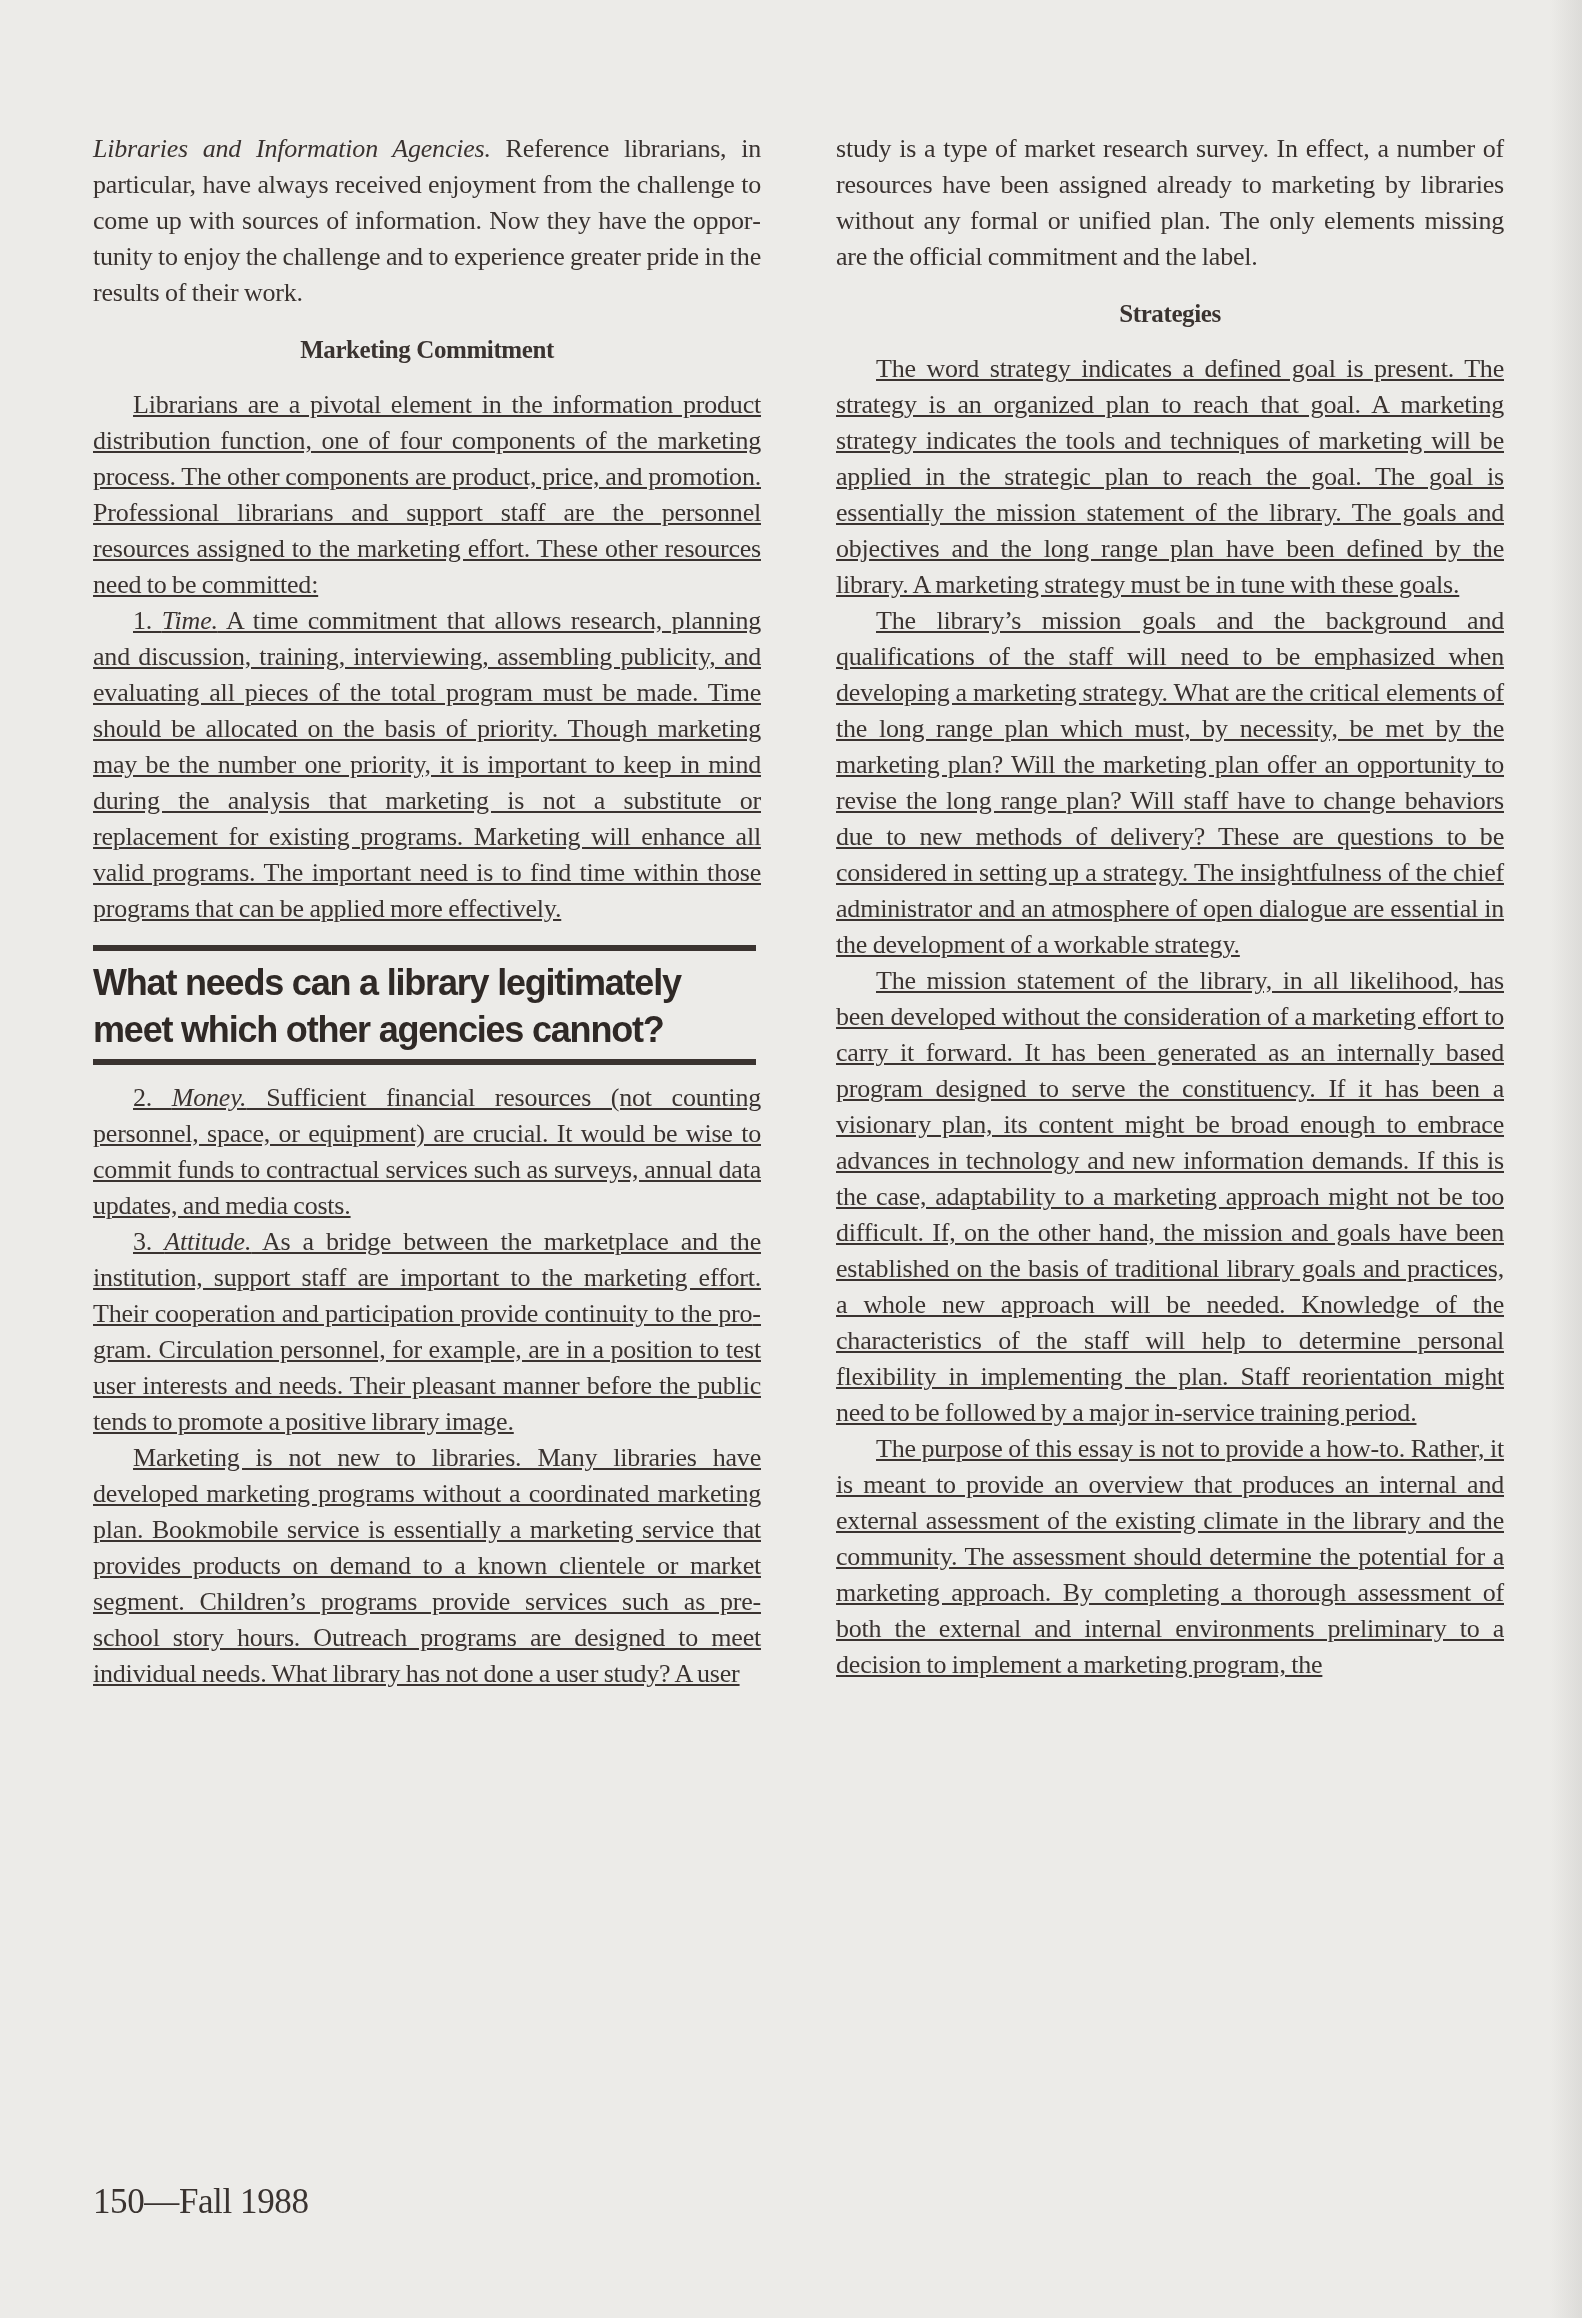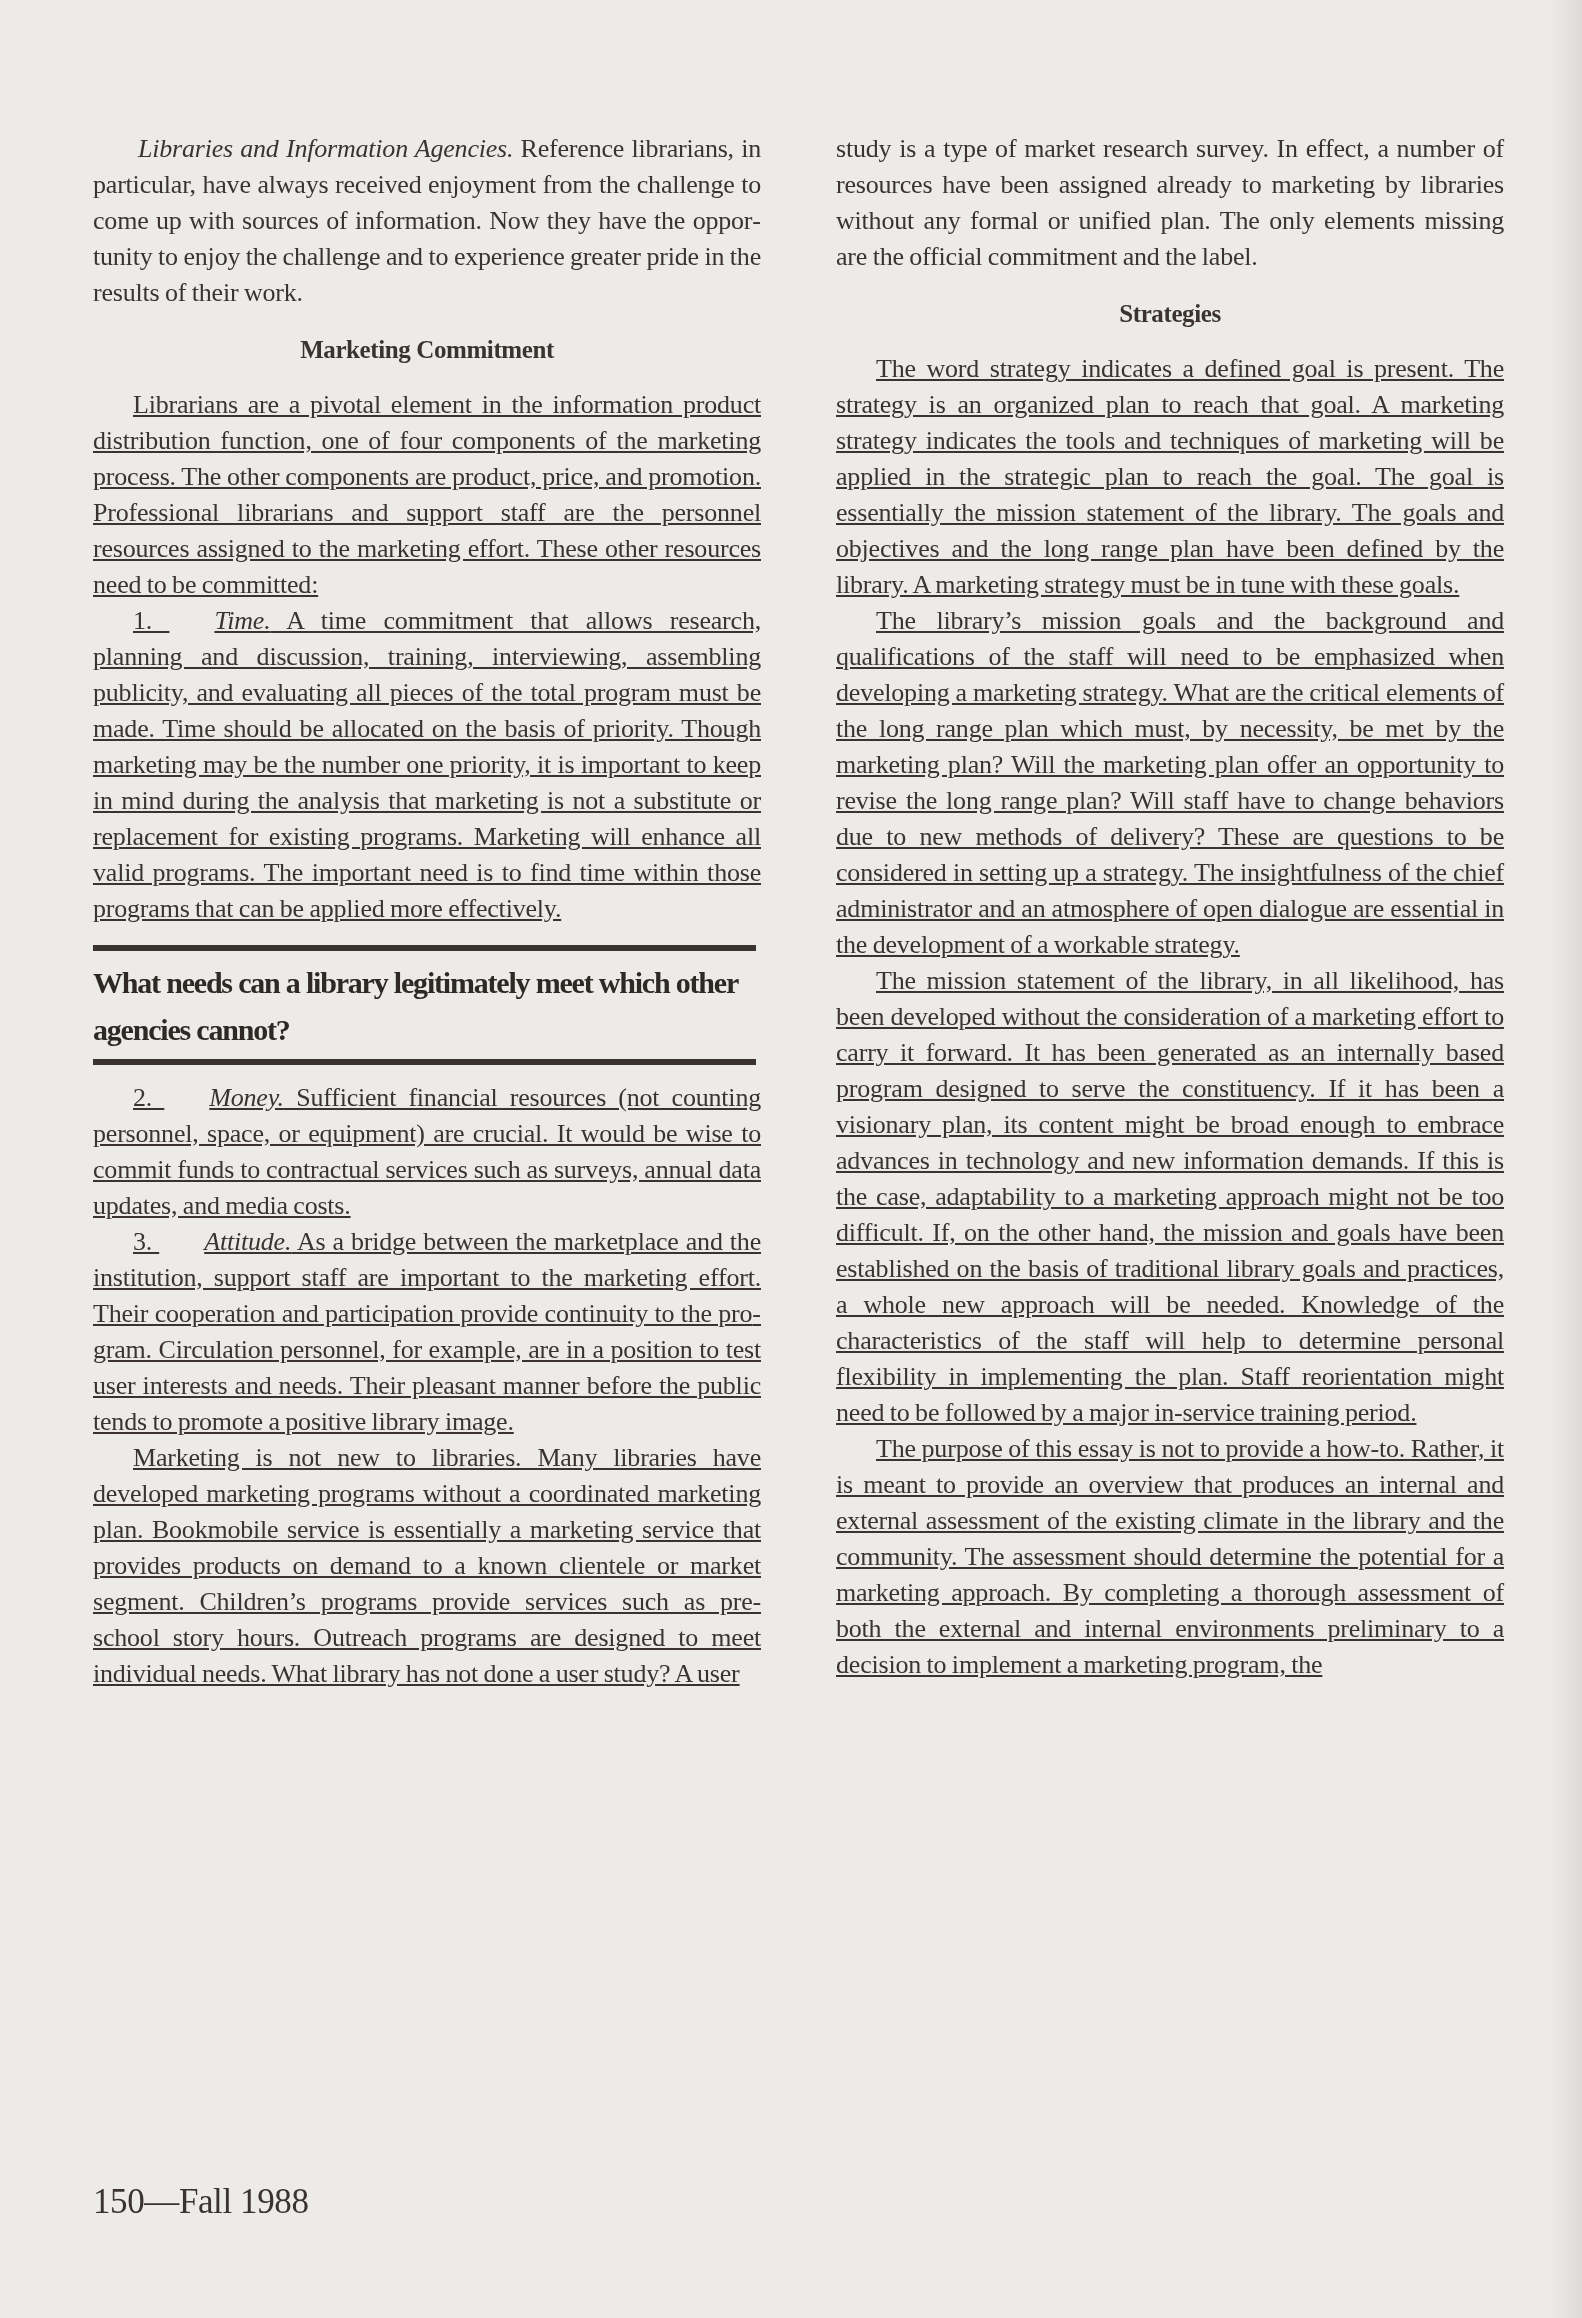--- a/index.html
+++ b/index.html
@@ -32,21 +32,21 @@
   .para {
     font-size: 26px;
     line-height: 36px;
     text-align: justify;
     margin: 0;
     letter-spacing: -0.2px;
     word-spacing: -0.8px;
     hyphens: manual;
   }
   .indent { text-indent: 40px; text-decoration: underline; }
-  .para em { font-style: italic; margin-left: 45px; }
+  .para em { font-style: italic; }
 
   .subhead {
     font-family: "Liberation Serif", "DejaVu Serif", serif;
     font-weight: bold;
     font-size: 25px;
     line-height: 35px;
     margin: 0;
     letter-spacing: -0.4px;
     text-align: center;
   }
@@ -54,23 +54,23 @@
 
   .pullquote {
     margin: 17.4px 0 14.2px 0;
   }
   .rule {
     height: 6.3px;
     background: #3a3330;
     width: 663px;
   }
   .pullquote-text {
-    font-family: Liberation Serif, serif;
+    font-family: Liberation Sans, sans-serif;
     font-weight: bold;
-    font-size: 30px;
+    font-size: 36px;
     line-height: 47px;
     margin: 8px 0 6.3px 0;
     letter-spacing: -1.2px;
     color: #2f2926;
   }
 
   .folio {
     position: absolute;
     left: 93px;
     top: 2186px;

